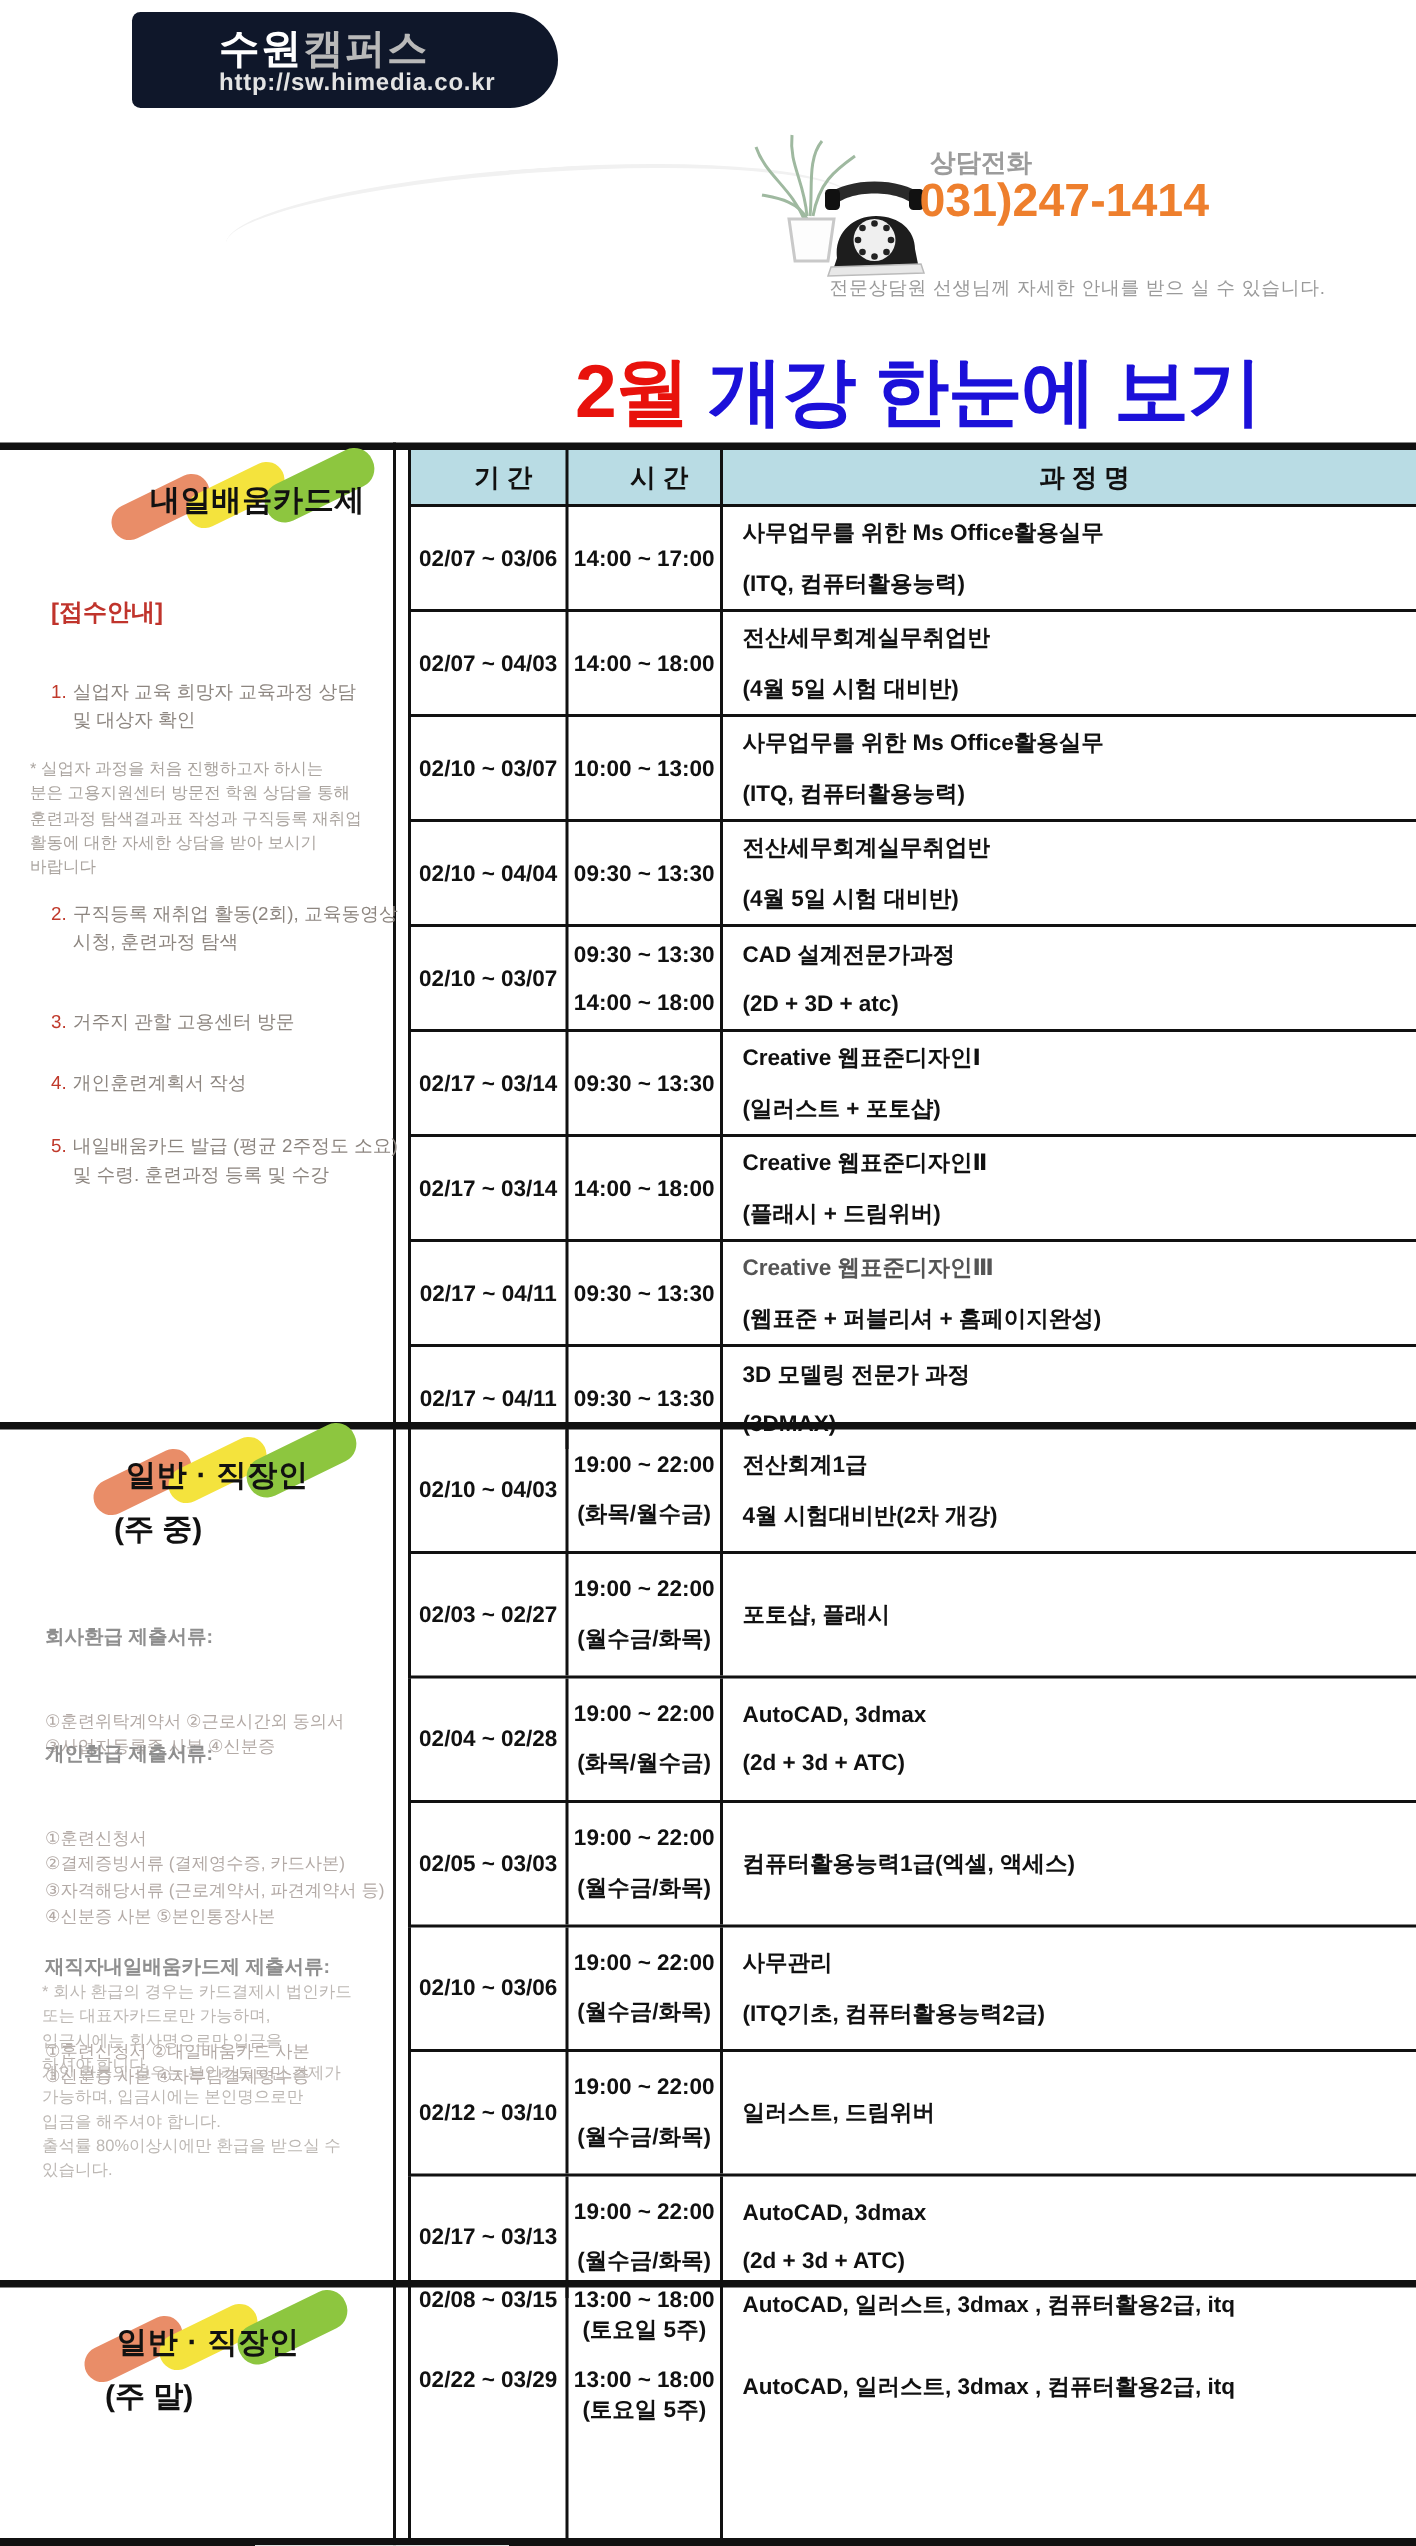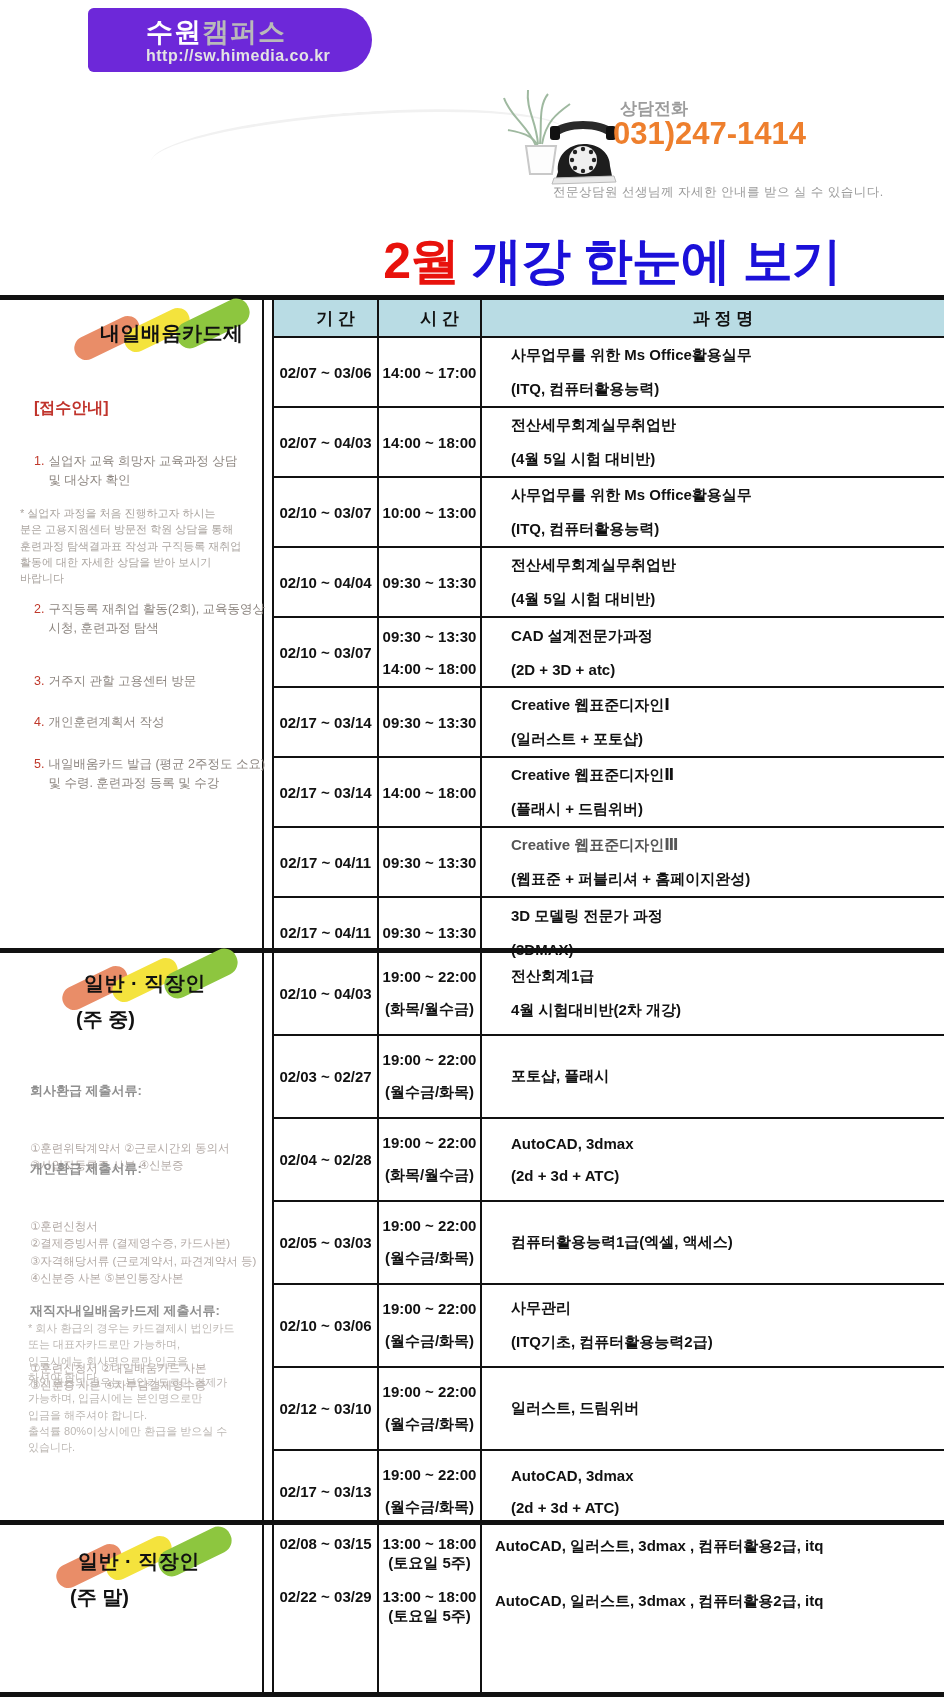--- a/index.html
+++ b/index.html
@@ -2,21 +2,21 @@
 <html><head>
 <meta charset="utf-8">
 <style>
   html,body{margin:0;padding:0;background:#fff;}
   #page{position:relative;width:944px;height:1697px;background:#fff;overflow:hidden;
         font-family:"Liberation Sans","DejaVu Sans",sans-serif;}
   span:empty{display:none;}
   .pre{white-space:pre-line;}
 
   
-  .banner{position:absolute;left:88px;top:8px;width:284px;height:64px;background:#6d28d9;
+  .banner{position:absolute;left:88px;top:8px;width:284px;height:64px;background:#0f172a;
           border-radius:6px 34px 34px 6px;}
   .banner-title{position:absolute;left:58px;top:6px;font-size:27px;font-weight:bold;letter-spacing:1px;}
   .banner-title .b1{color:#ffffff;}
   .banner-title .b2{color:#b9b9b9;font-weight:600;}
   .banner-url{position:absolute;left:58px;top:39px;font-size:16px;color:#e3e3e3;letter-spacing:0.5px;font-weight:bold;}
   .swoosh{position:absolute;left:150px;top:112px;width:420px;height:70px;border-top:3px solid #f1f1f1;
           border-radius:50%;transform:rotate(-4deg);}
 
   
   .contact-label{position:absolute;left:620px;top:97px;font-size:17px;font-weight:bold;color:#9c9c9c;
@@ -42,27 +42,27 @@
                 color:#111;border-right:2px solid #111;margin-left:20px;}
   .thead .hcell:last-child{border-right:none;}
   .trow{display:grid;grid-template-columns:105px 103px 1fr;border-left:2px solid #111;
         border-bottom:2px solid #111;}
   .sec1 .trow{height:68px;}
   .sec2 .trow{height:81px;}
   .sec1 .trow:last-child,.sec2 .trow:last-child{border-bottom:none;}
   .cell{display:flex;flex-direction:column;justify-content:center;gap:15px;border-right:2px solid #111;
         font-weight:bold;color:#111;}
   .c-period,.c-time{align-items:center;text-align:center;font-size:15px;}
-  .c-course{align-items:flex-start;text-align:left;padding-left:29px;font-size:15px;border-right:none;}
+  .c-course{align-items:flex-start;text-align:left;padding-left:13px;font-size:15px;border-right:none;}
   .muted{color:#555;}
 
   
   .sec3{position:absolute;left:272px;top:1525px;width:672px;height:167px;display:grid;
         grid-template-columns:105px 103px 1fr;border-left:2px solid #111;}
-  .sec3 .col{border-right:2px solid #111;padding-top:10px;}
+  .sec3 .col{border-right:2px solid #111;padding-top:0;}
   .sec3 .col:last-child{border-right:none;}
   .sec3 .entry{height:53px;display:flex;flex-direction:column;justify-content:flex-start;gap:2px;
                font-weight:bold;color:#111;font-size:15px;}
   .sec3 .col-period .entry,.sec3 .col-time .entry{align-items:center;text-align:center;}
   .sec3 .col-course .entry{align-items:flex-start;padding-left:13px;padding-top:2px;}
 
   
   .logo{position:absolute;width:180px;height:64px;}
   .stroke{position:absolute;width:70px;height:24px;border-radius:13px;transform:rotate(-26deg);}
   .s1{background:#e98d68;left:2px;top:26px;}

